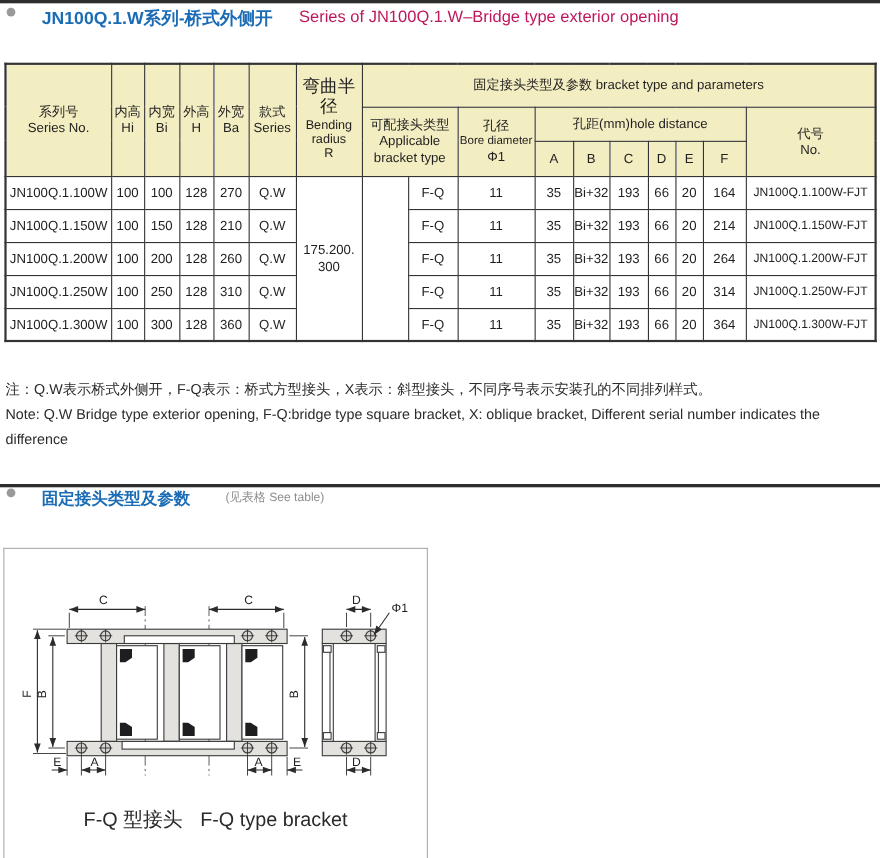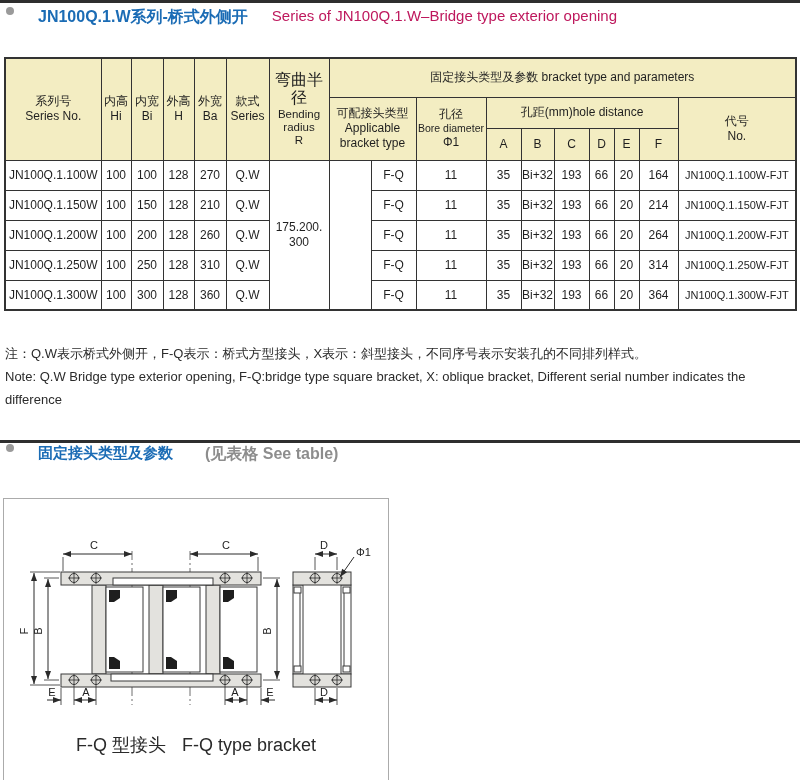--- a/index.html
+++ b/index.html
@@ -7,21 +7,21 @@
   .rule{position:absolute;left:0;width:800px;height:3px;background:#2e2e2e;}
   .rule-top{top:0;}
   .rule-mid{top:440px;}
   .sec-title{position:absolute;display:flex;align-items:flex-start;gap:24px;white-space:nowrap;}
   .t1{left:6px;top:7px;}
   .t2{left:6px;top:444px;}
   .bullet{width:8px;height:8px;border-radius:50%;background:#9a9a9a;display:inline-block;flex:0 0 auto;}
   .title-cn{font-weight:bold;color:#1b6cb5;font-size:16px;}
   .t2 .title-cn{font-size:15px;}
   .title-en{color:#be185d;font-size:15px;}
-  .title-note{color:#8d8d8d;font-size:16px;margin-left:8px;font-weight:bold;}
+  .title-note{color:#8d8d8d;font-size:11px;margin-left:8px;}
 
   table.spec{position:absolute;left:4px;top:57px;border-collapse:collapse;table-layout:fixed;width:791px;border:2px solid #333;}
   .spec th,.spec td{border:1px solid #333;text-align:center;vertical-align:middle;padding:0;overflow:hidden;}
   .spec th{background:#f3edc2;font-weight:normal;font-size:12px;line-height:1.25;color:#1f1f1f;}
   .spec td{background:#fff;font-size:12px;color:#1f1f1f;}
   tr.hr1{height:39px;} tr.hr2{height:31px;margin-left:48px;} tr.hr3{height:32px;} tr.br{height:30px;}
   .h-group{font-size:13px;}
   .h-small div{font-size:11.5px;line-height:1.15;}
   .h-small .cnl{font-size:16px;}
   .bore-en{font-size:10.5px;}

